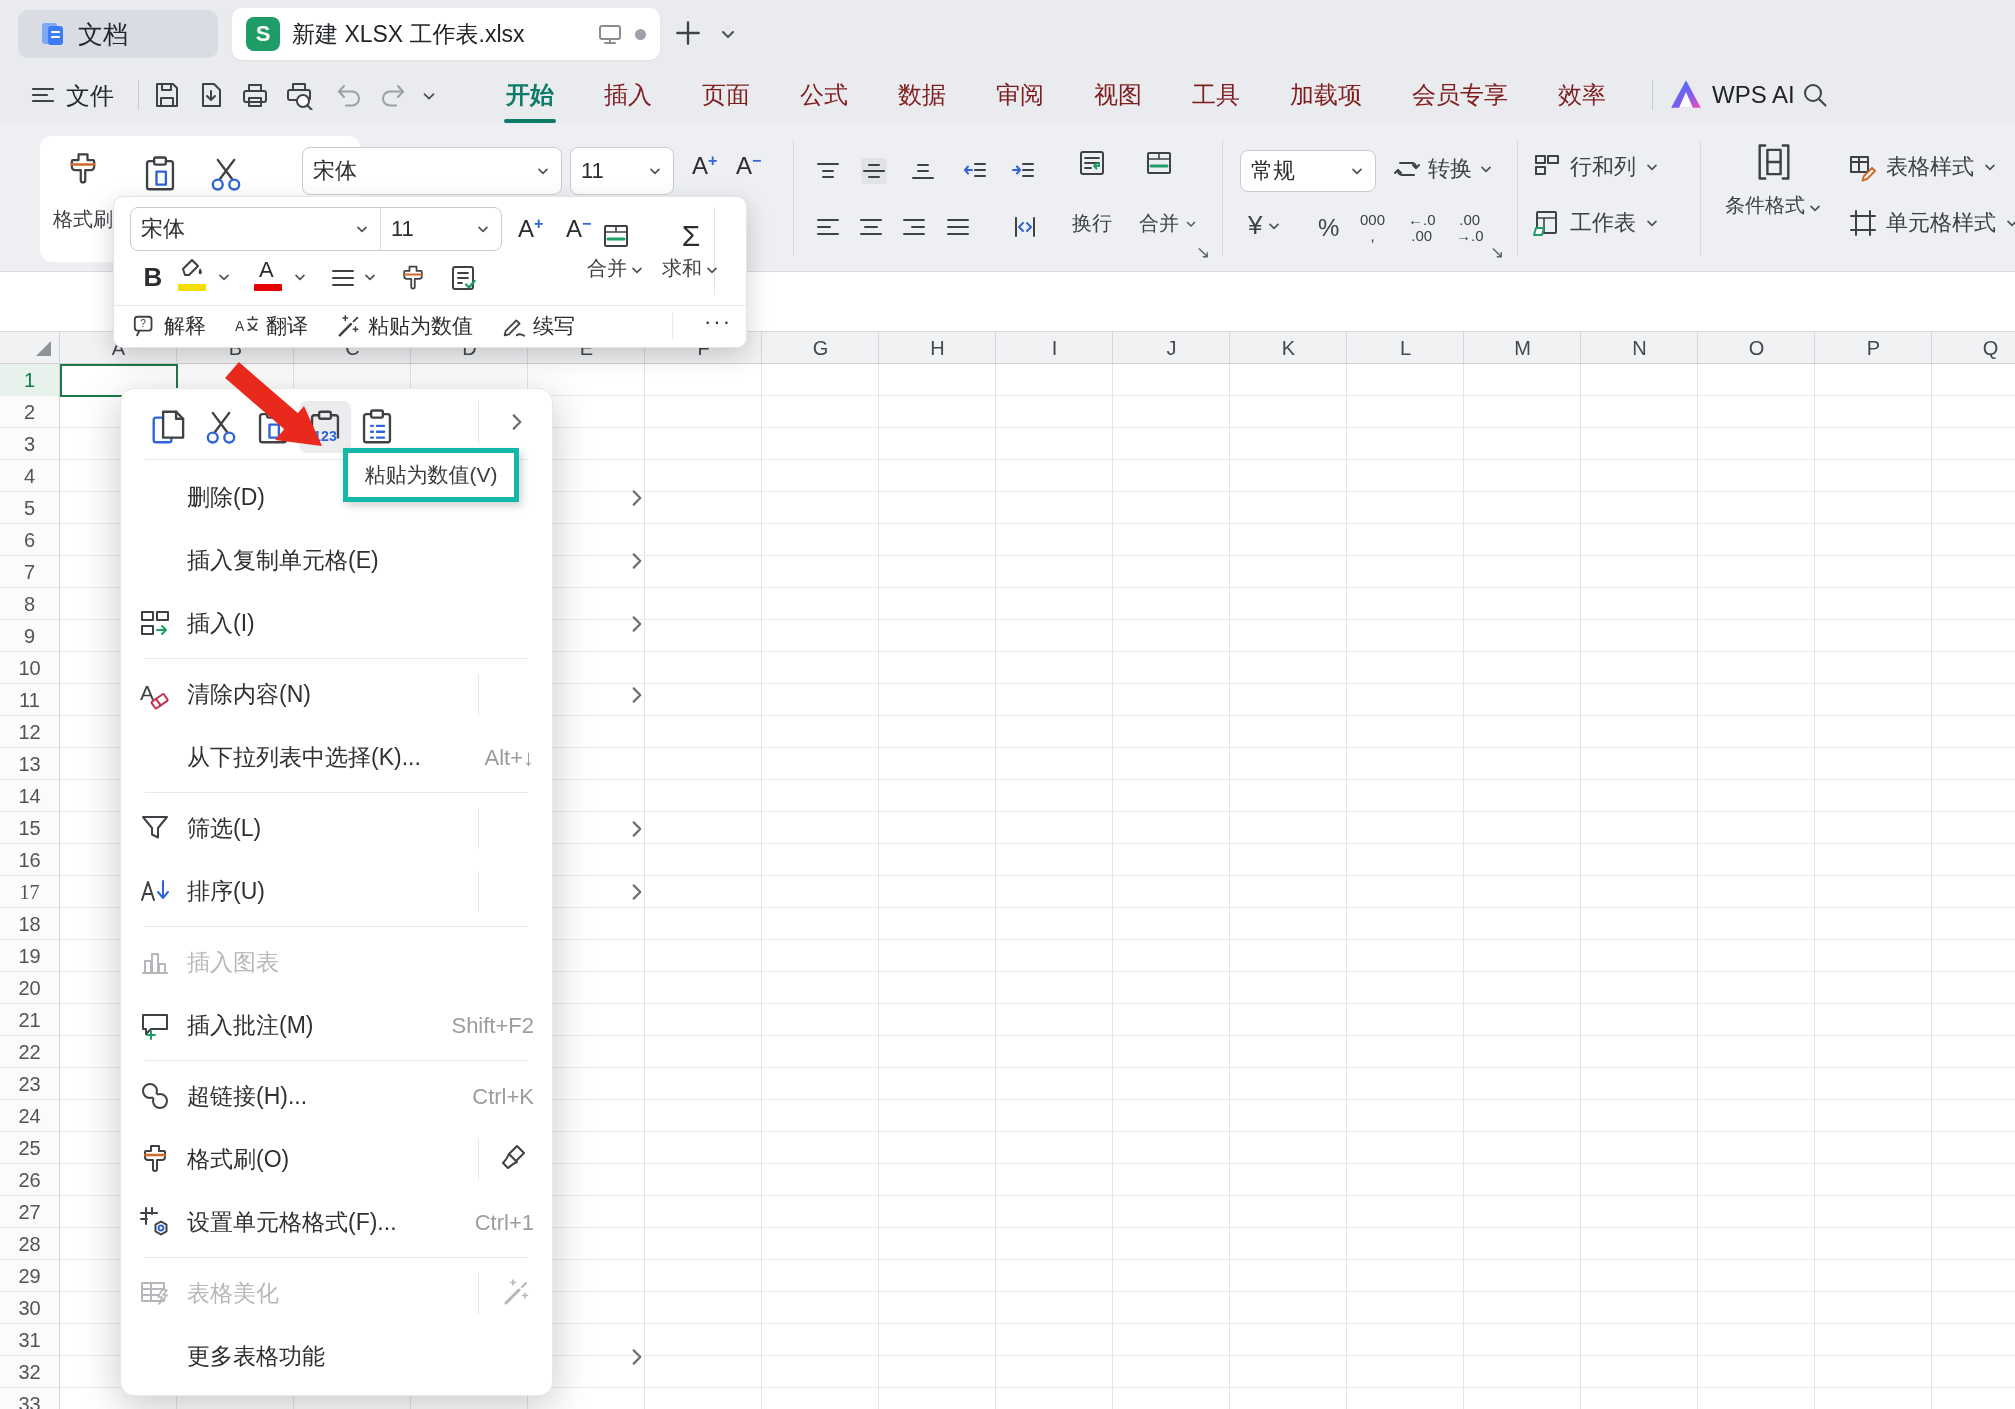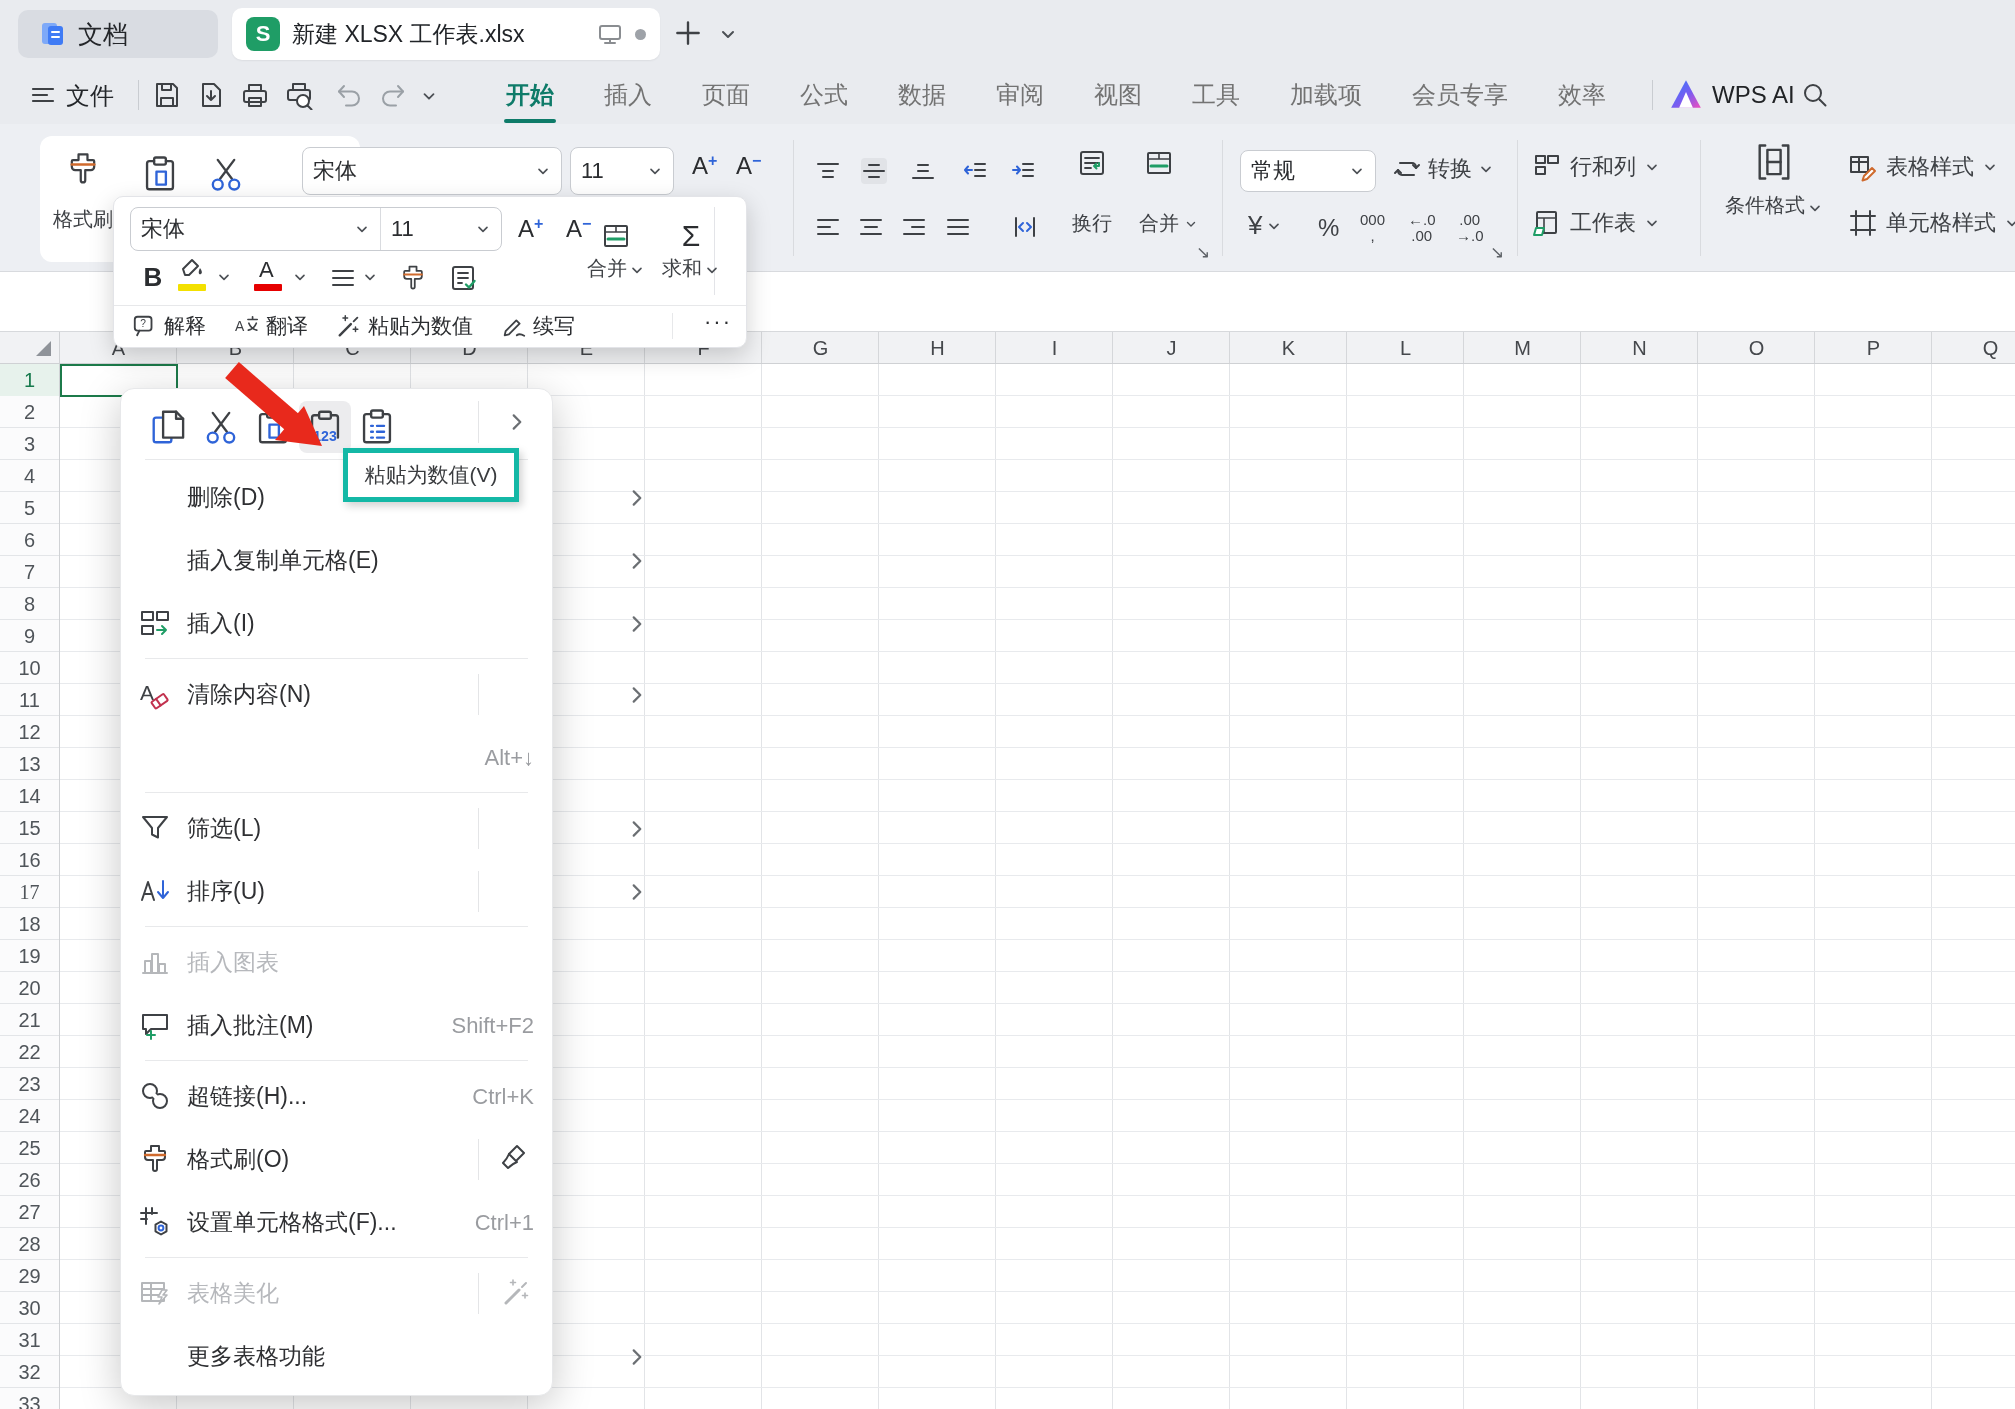--- a/index.html
+++ b/index.html
@@ -10,21 +10,21 @@
   #tabbar{left:0;top:0;width:2015px;height:66px;background:#e9ebef;}
   #home-pill{left:18px;top:10px;width:200px;height:48px;background:#d9dce2;border-radius:10px;display:flex;align-items:center;gap:10px;padding-left:20px;box-sizing:border-box;}
   #home-pill .t{font-size:25px;color:#24262a;}
   #file-tab{left:232px;top:8px;width:428px;height:52px;background:#fff;border-radius:10px;display:flex;align-items:center;gap:12px;padding:0 14px;box-sizing:border-box;box-shadow:0 1px 2px rgba(0,0,0,.06);}
   #s-logo{width:34px;height:34px;border-radius:8px;background:#1f9d66;color:#fff;font-weight:bold;font-size:22px;display:flex;align-items:center;justify-content:center;}
   #file-tab .title{font-size:23px;color:#212428;white-space:nowrap;flex:1;}
   .graydot{width:11px;height:11px;border-radius:50%;background:#9ea2a8;}
   #menubar{left:0;top:66px;width:2015px;height:58px;background:#e9ebef;display:flex;align-items:center;}
   .mi{font-size:24px;color:#23262a;}
   #menu-tabs{position:absolute;left:506px;top:0;height:58px;display:flex;align-items:center;gap:50px;}
-  .mtab{font-size:24px;color:#737373;position:relative;white-space:nowrap;}
+  .mtab{font-size:24px;color:#7f1d1d;position:relative;white-space:nowrap;}
   .mtab.active{color:#0e7b69;font-weight:bold;}
   .mtab.active::after{content:"";position:absolute;left:50%;transform:translateX(-50%);bottom:-12px;width:52px;height:4px;border-radius:2px;background:#0e7b69;}
   .vdiv{width:1px;background:#c9ccd1;}
   .qicon{width:30px;height:30px;}
   
   #ribbon{left:0;top:124px;width:2015px;height:148px;background:#edeff3;border-bottom:1px solid #d8dade;box-sizing:border-box;}
   .rcard{background:#fff;border-radius:12px;}
   .combo{background:#fff;border:1px solid #c9ccd1;border-radius:8px;display:flex;align-items:center;box-sizing:border-box;padding:0 10px;}
   .combo .ctext{font-size:22px;color:#2b2d30;flex:1;}
   .rlabel{font-size:20px;color:#3e4145;white-space:nowrap;}
@@ -626,20 +626,21 @@
                 <line x1="20" y1="20" x2="20" y2="28" stroke="#c2314e" stroke-width="2"></line>
               </g>
             </svg></span>
           <span class="lab">清除内容(N)</span>
           <span class="idiv"></span>
           <span class="chev"><svg viewBox="0 0 20 20" width="100%" height="100%" fill="none" stroke-linecap="round" stroke-linejoin="round">
               <path d="M7 4 l6 6 -6 6" stroke="#6b6f73" stroke-width="2"></path>
             </svg></span>
         </div>
         <div class="cm-item" style="top: 337px;">
+          <span class="lab">从下拉列表中选择(K)...</span>
           <span class="sc">Alt+↓</span>
         </div>
         <div class="cm-sep" style="top: 403px;"></div>
         <div class="cm-item" style="top: 408px;">
           <span class="ic"><svg viewBox="0 0 34 34" width="100%" height="100%" fill="none" stroke-linecap="round" stroke-linejoin="round">
               <path d="M5 6 h24 l-9 11 v9.5 l-6 -3 V17 z" stroke="#3e4145" stroke-width="2"></path>
             </svg></span>
           <span class="lab">筛选(L)</span>
           <span class="idiv"></span>
           <span class="chev"><svg viewBox="0 0 20 20" width="100%" height="100%" fill="none" stroke-linecap="round" stroke-linejoin="round">

